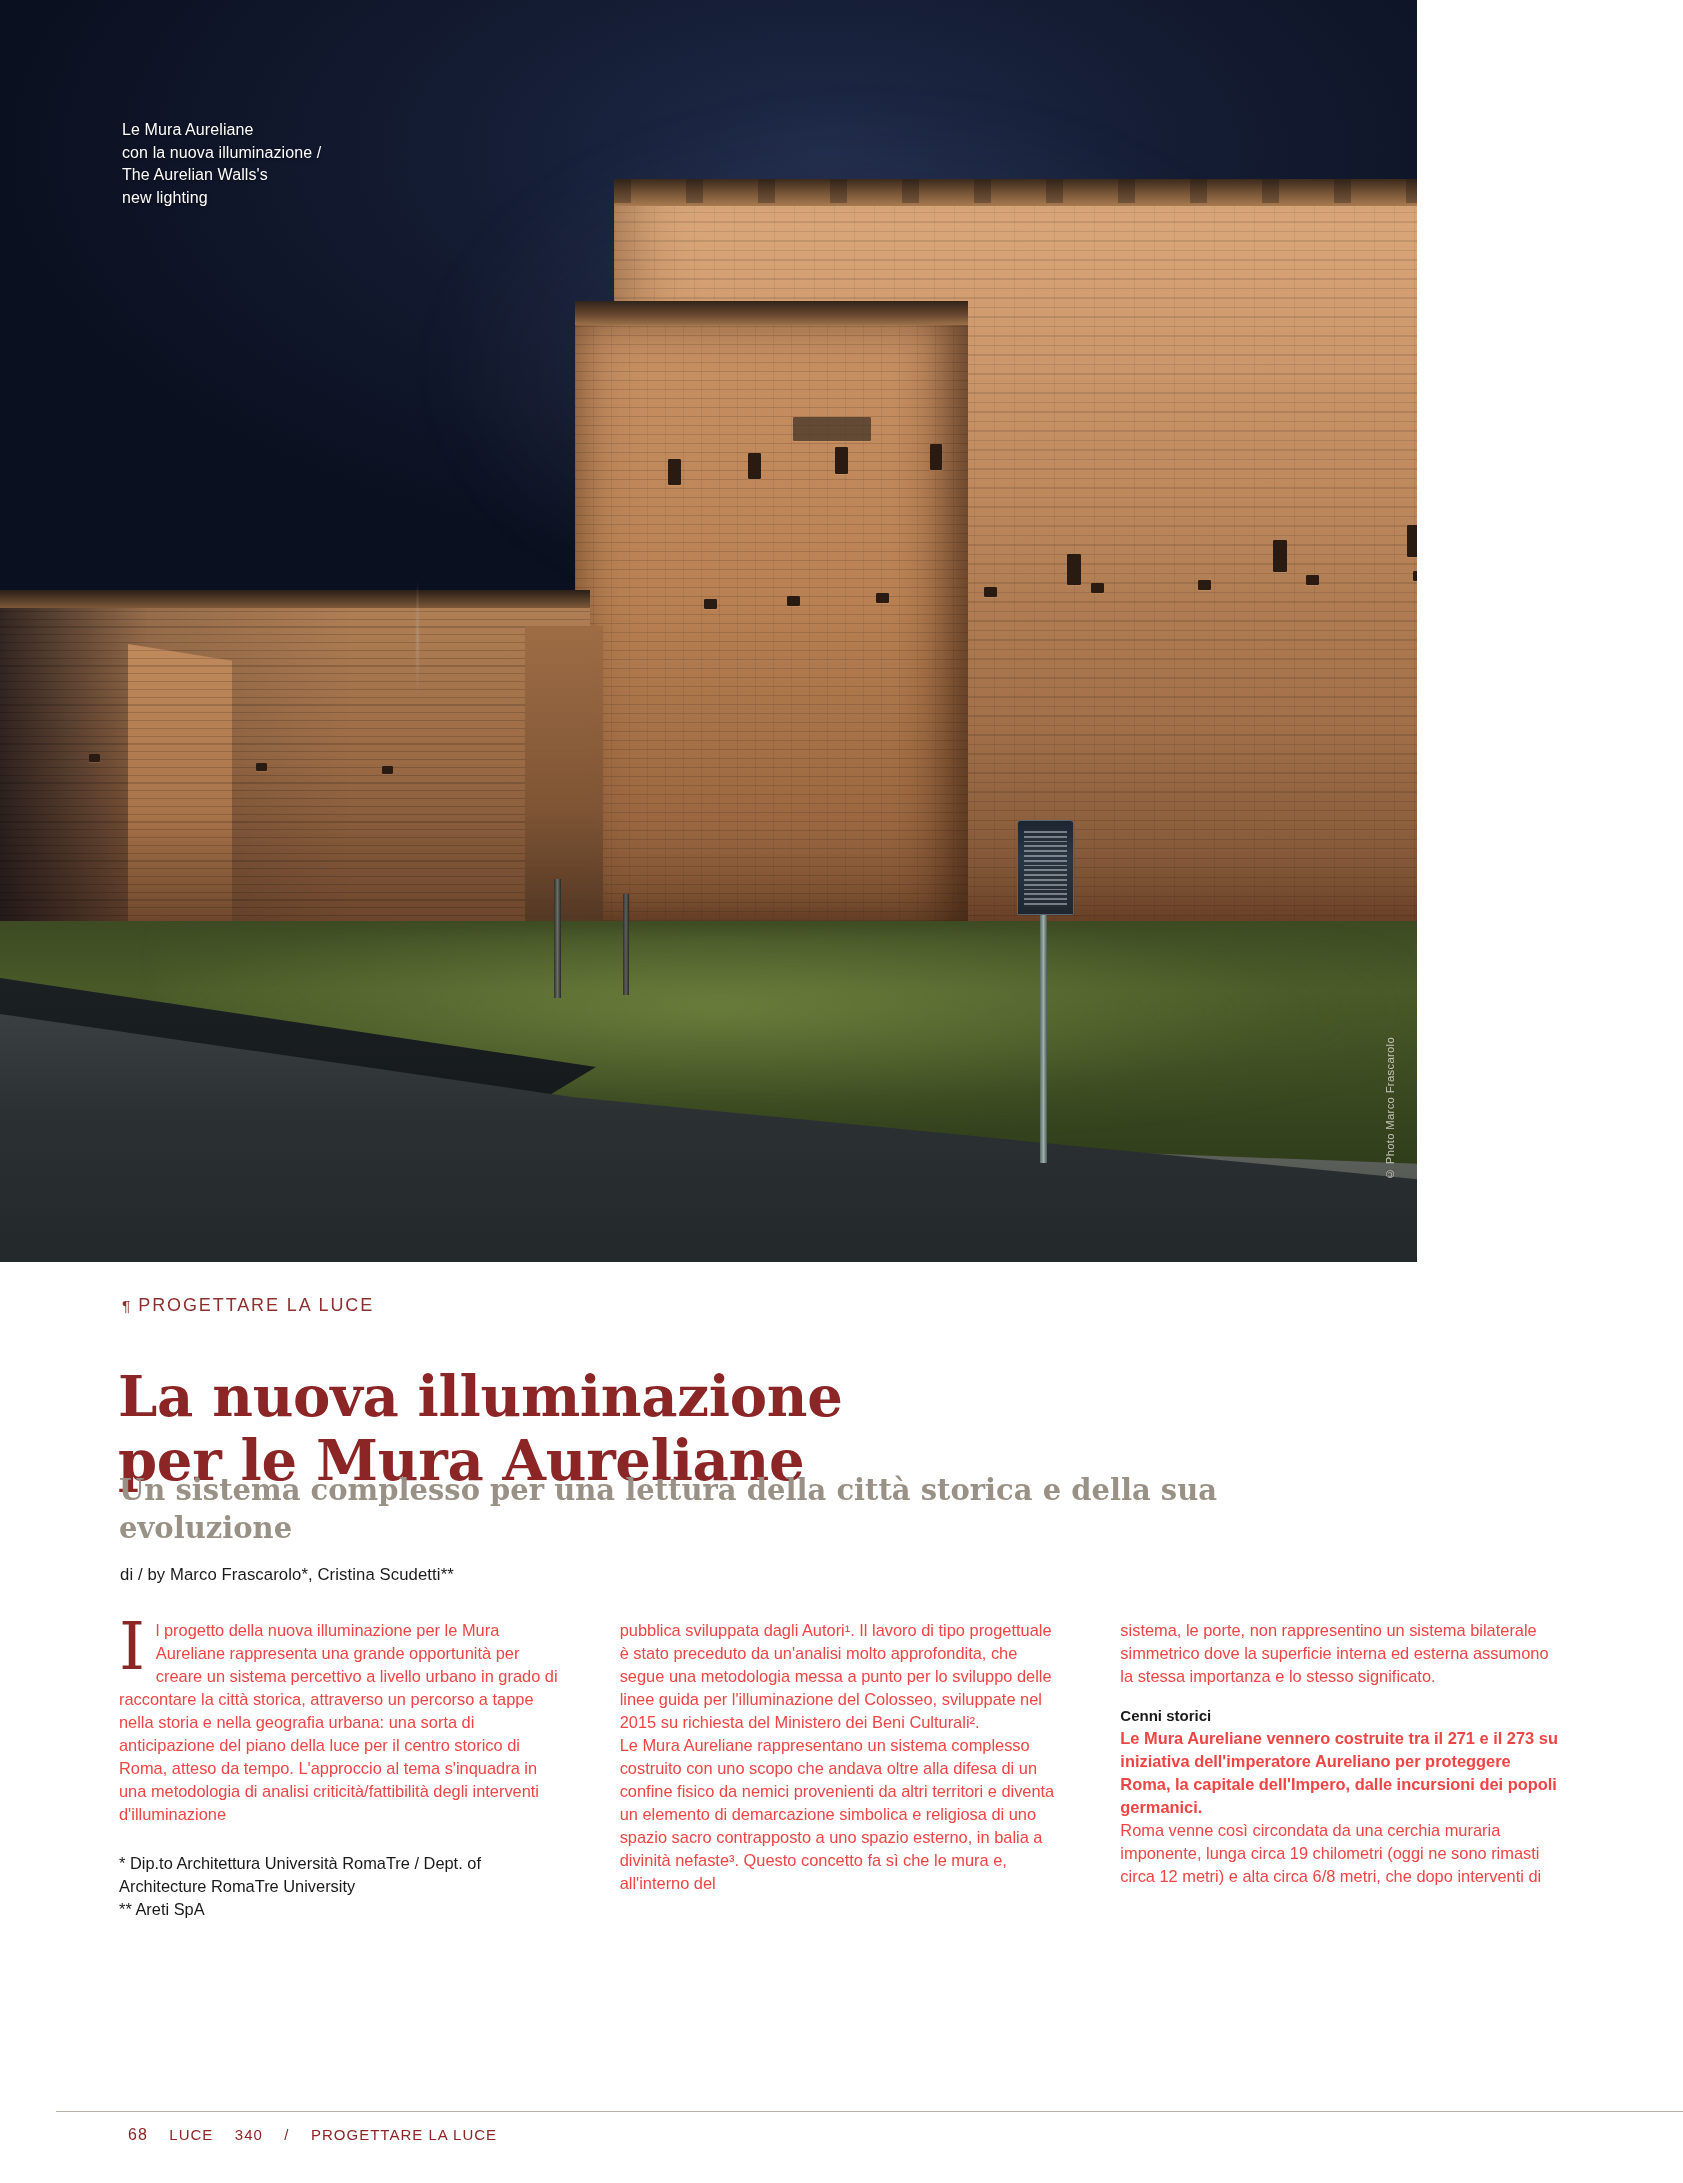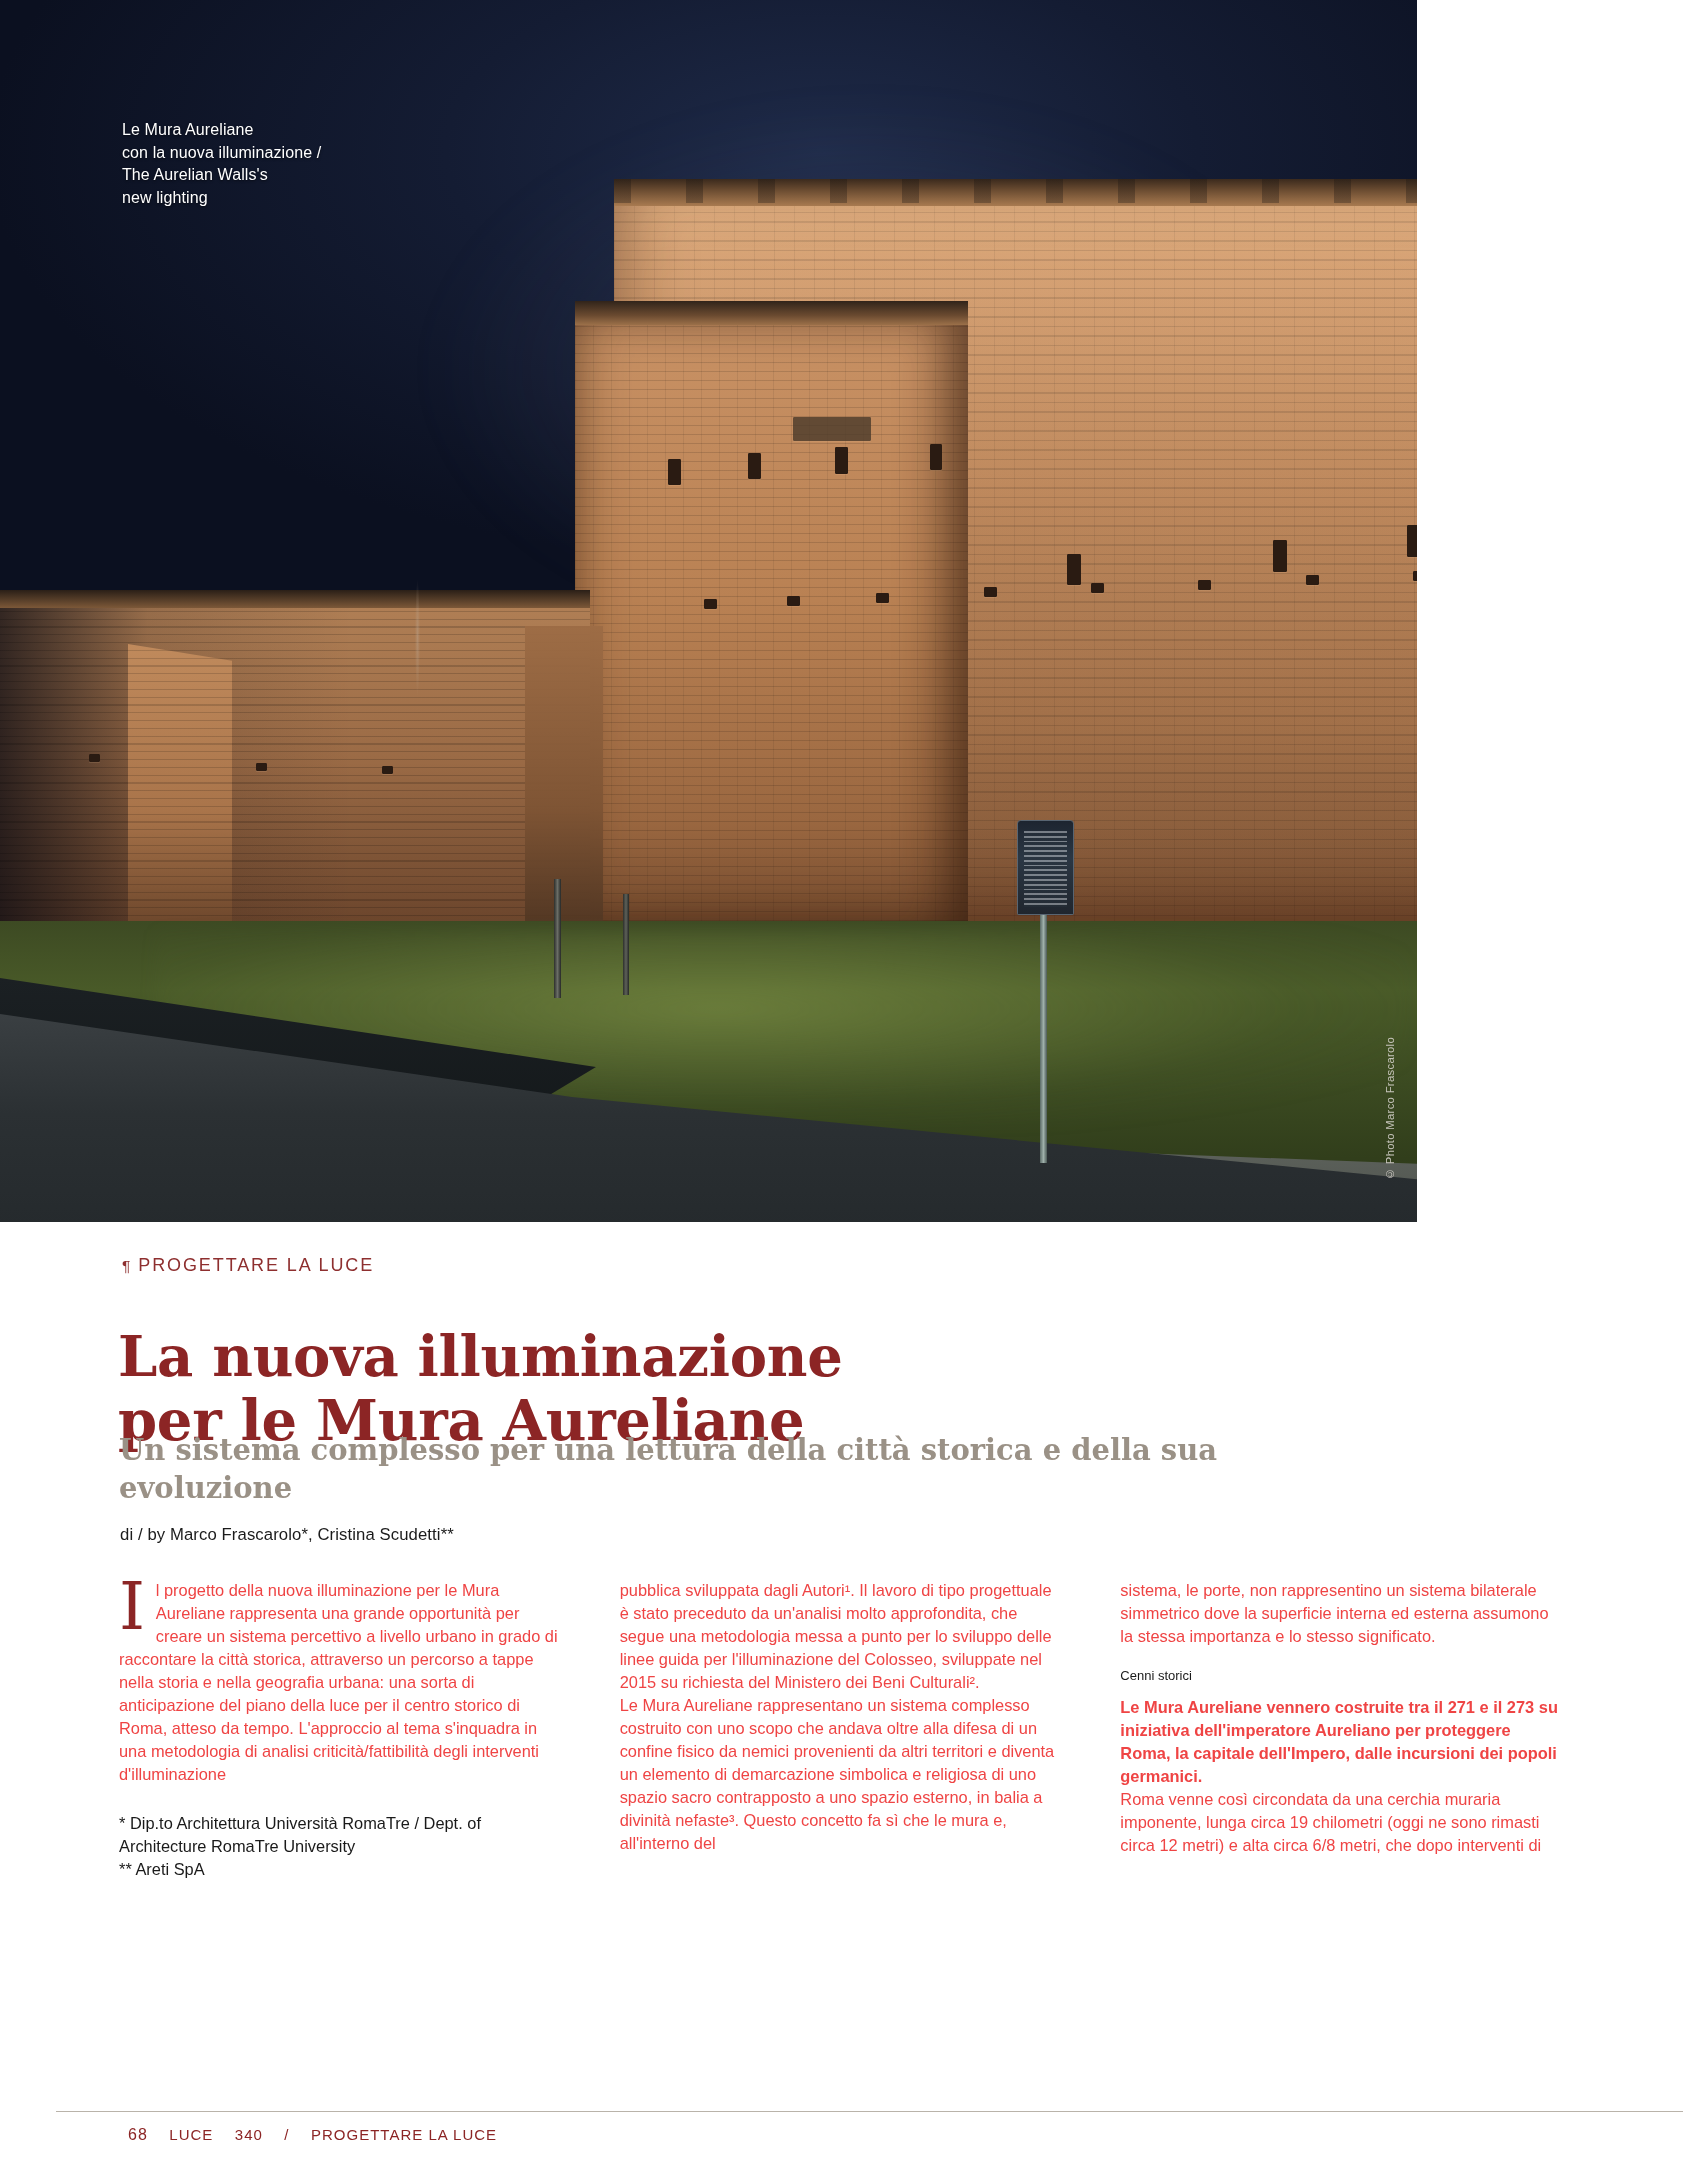--- a/index.html
+++ b/index.html
@@ -210,21 +210,21 @@
     font-size: 16px;
     line-height: 22.7px;
     letter-spacing: 0.1px;
     text-shadow: 0 0.6px 2.4px rgba(0,0,0,.6);
   }
 
   
   .content {
     position: absolute;
     left: 0;
-    top: 1222px;
+    top: 1262px;
     width: 1683px;
     height: 922px;
     background: #ffffff;
   }
 
   .kicker {
     position: absolute;
     left: 122px;
     top: 33px;
     font-size: 18px;
@@ -278,24 +278,24 @@
   }
   .col { width: 444px; }
 
   .col p {
     margin: 0 0 15.5px 0;
     font-size: 16.4px;
     line-height: 23px;
     color: #ef4444;
   }
   .col h4 {
-    margin: 0 0 9px 0;
-    font-size: 13px;
+    margin: 0 0 0 0;
+    font-size: 15px;
     line-height: 23px;
-    font-weight: normal;
+    font-weight: bold;
     color: #1a1a1a;
   }
   .dropcap-wrap { position: relative; }
   .dropcap {
     float: left;
     font-family: "DejaVu Serif", serif;
     font-size: 66px;
     line-height: 51px;
     color: #8c2525;
     margin: 2.4px 10.7px 0 0;

